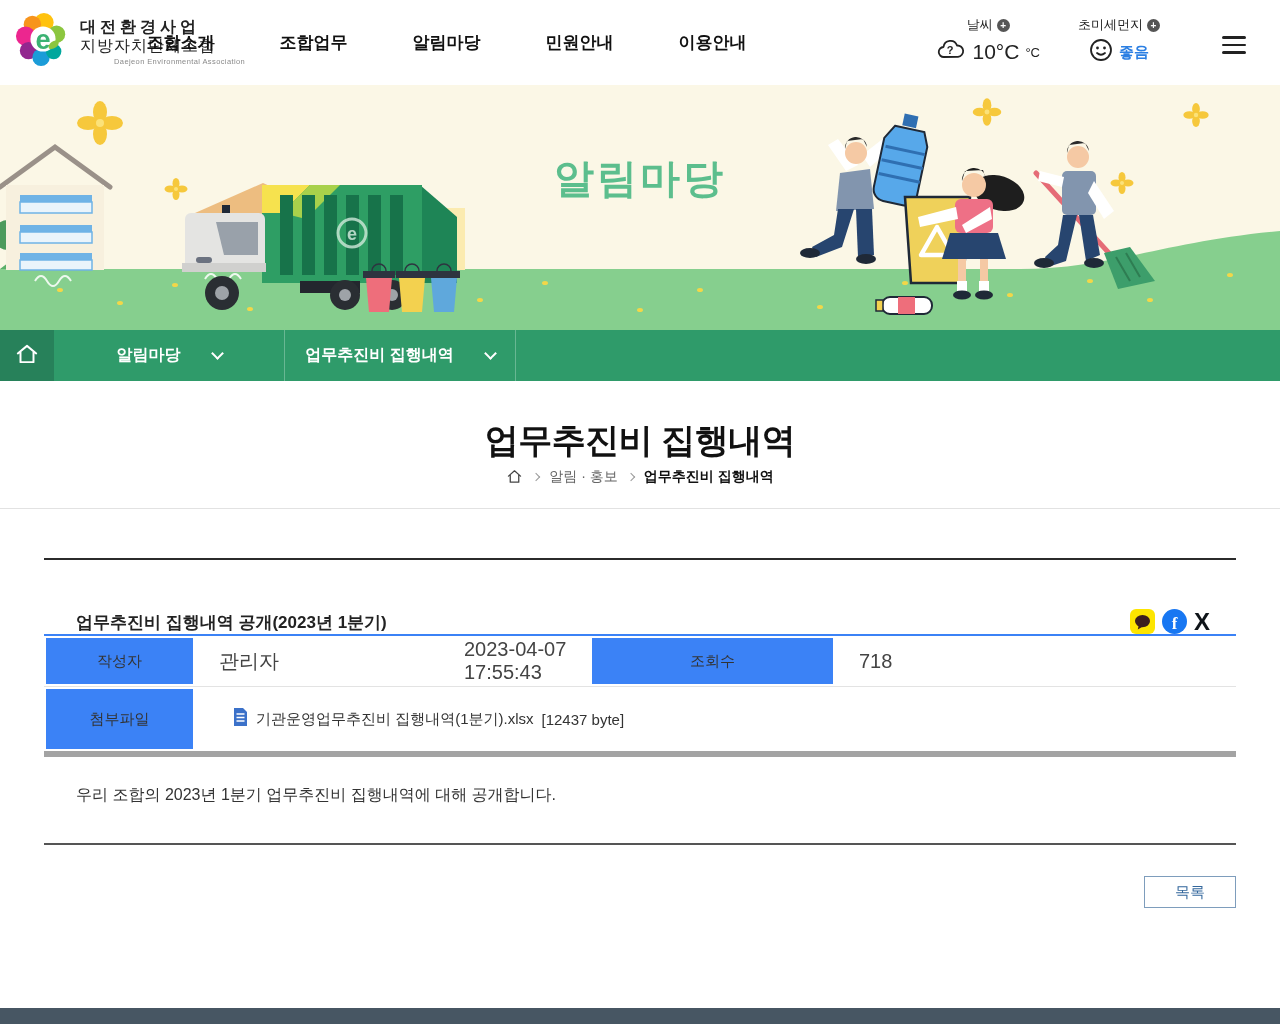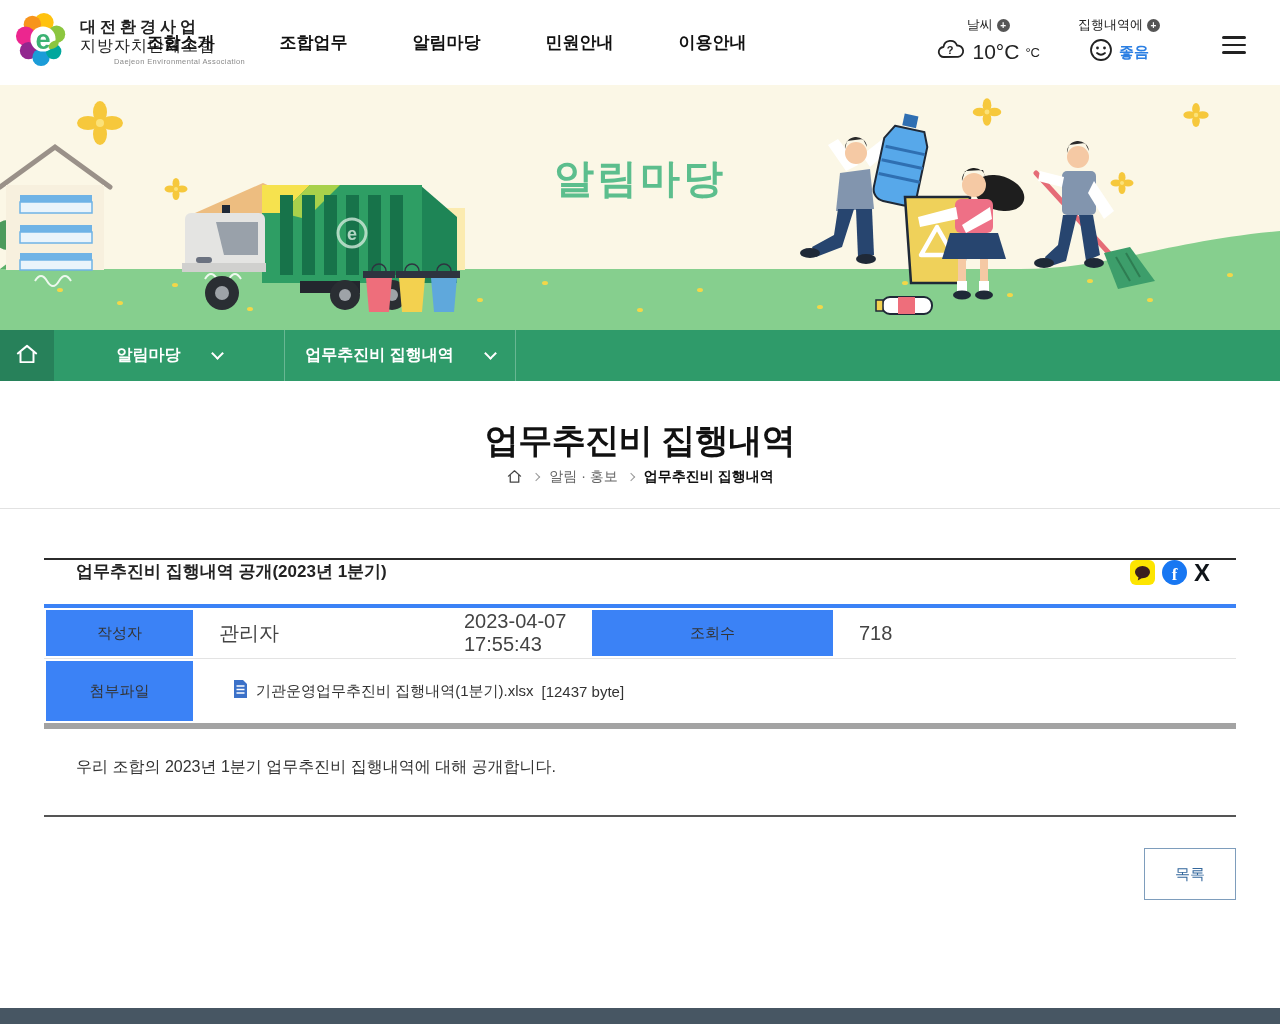--- a/index.html
+++ b/index.html
@@ -40,39 +40,39 @@
 
   
   .page-title{ position:absolute; top:418px; left:0; width:100%; text-align:center; font-size:34px; font-weight:800; color:#111; letter-spacing:-.5px;}
   .crumbs{ position:absolute; top:468px; left:0; width:100%; display:flex; justify-content:center; align-items:center; gap:10px; font-size:14px; color:#666;}
   .crumb-sep{ width:6px; height:6px; border-top:1.5px solid #999; border-right:1.5px solid #999; transform:rotate(45deg);}
   .crumb-last{ font-weight:700; color:#111; }
   .top-divider{ position:absolute; top:508px; left:0; width:1280px; height:1px; background:#E2E2E2; }
 
   
   .post{ position:absolute; top:558px; left:44px; width:1192px; border-top:2px solid #2b2b2b; background:#fff;}
-  .post-head{ height:48px; display:flex; align-items:flex-start; justify-content:space-between; padding:0 26px 0 32px; border-bottom:4px solid #3b82f6;}
+  .post-head{ height:76px; display:flex; align-items:flex-end; justify-content:space-between; padding:0 26px 0 32px; border-bottom:2px solid #3b82f6;}
   .post-title{ font-size:17px; font-weight:600; color:#222; }
   .sns{ display:flex; align-items:center; gap:7px; }
   .sns-kakao{ width:25px; height:25px; border-radius:6px; background:#FDE500; display:flex; align-items:center; justify-content:center; cursor:pointer;}
   .sns-fb{ width:25px; height:25px; border-radius:50%; background:#1877F2; color:#fff; font-weight:700; font-size:17px;
     display:flex; align-items:flex-end; justify-content:center; overflow:hidden; cursor:pointer; font-family:"Liberation Serif", serif;}
   .sns-x{ font-size:24px; font-weight:800; color:#0F1419; line-height:25px; cursor:pointer; }
 
   .meta{ display:grid; grid-template-columns:151px 245px 150px 245px 150px 251px; grid-auto-rows:50px; border-bottom:1px solid #E3E3E3;}
   .meta-label{ background:#3b82f6; border:2px solid #fff; display:flex; align-items:center; justify-content:center; font-size:15px; color:#333;}
   .meta-value{ display:flex; align-items:center; padding-left:24px; font-size:20px; color:#444; }
 
   .attach{ display:grid; grid-template-columns:151px 1041px; grid-auto-rows:64px; border-bottom:6px solid #a3a3a3;gap:8px;}
   .attach-link{ display:flex; align-items:center; gap:8px; padding-left:30px; font-size:15px; color:#333; cursor:pointer;}
   .attach-size{ color:#333; }
 
   .post-body{ padding:24px 32px 10px; font-size:16px; color:#333; line-height:27px; border-bottom:2px solid #555; height:88px;}
   .btn-row{ display:flex; justify-content:flex-end; margin-top:31px; }
-  .list-btn{ width:92px; height:52px; background:#fff; border:1px solid #7E9DBC; color:#33679C; font-size:15px; cursor:pointer; font-family:"Liberation Sans", sans-serif;}
+  .list-btn{ width:92px; height:32px; background:#fff; border:1px solid #7E9DBC; color:#33679C; font-size:15px; cursor:pointer; font-family:"Liberation Sans", sans-serif;}
 
   .footer{ position:absolute; bottom:0; left:0; width:1280px; height:16px; background:#475663; }
 </style>
 </head>
 <body>
 
 <div class="stage">
 
   <div class="header">
     <div class="logo">
@@ -117,21 +117,21 @@
               <path d="M8,19 a5,5 0 0 1 -0.5,-10 a7,7 0 0 1 13.5,-1.5 a5.5,5.5 0 0 1 1,11.3 Z" fill="none" stroke="#222" stroke-width="1.8" stroke-linejoin="round"></path>
               <text x="14" y="16" text-anchor="middle" font-size="11" font-weight="bold" fill="#222" font-family="Liberation Sans, sans-serif">?</text>
             </svg>
           </span>
           <span class="temp">10°C</span>
           <span class="temp-unit">°C</span>
         </div>
       </div>
       <div class="wcol">
         <div class="wlabel">
-          <span>집행내역에</span>
+          <span>초미세먼지</span>
           <span class="plus-badge">+</span>
         </div>
         <div class="wrow">
           <span>
             <svg width="24" height="24" viewBox="0 0 24 24">
               <circle cx="12" cy="12" r="10" fill="none" stroke="#222" stroke-width="1.8"></circle>
               <circle cx="8.5" cy="10" r="1.4" fill="#222"></circle>
               <circle cx="15.5" cy="10" r="1.4" fill="#222"></circle>
               <path d="M8,15 q4,3.4 8,0" fill="none" stroke="#222" stroke-width="1.8" stroke-linecap="round"></path>
             </svg>

